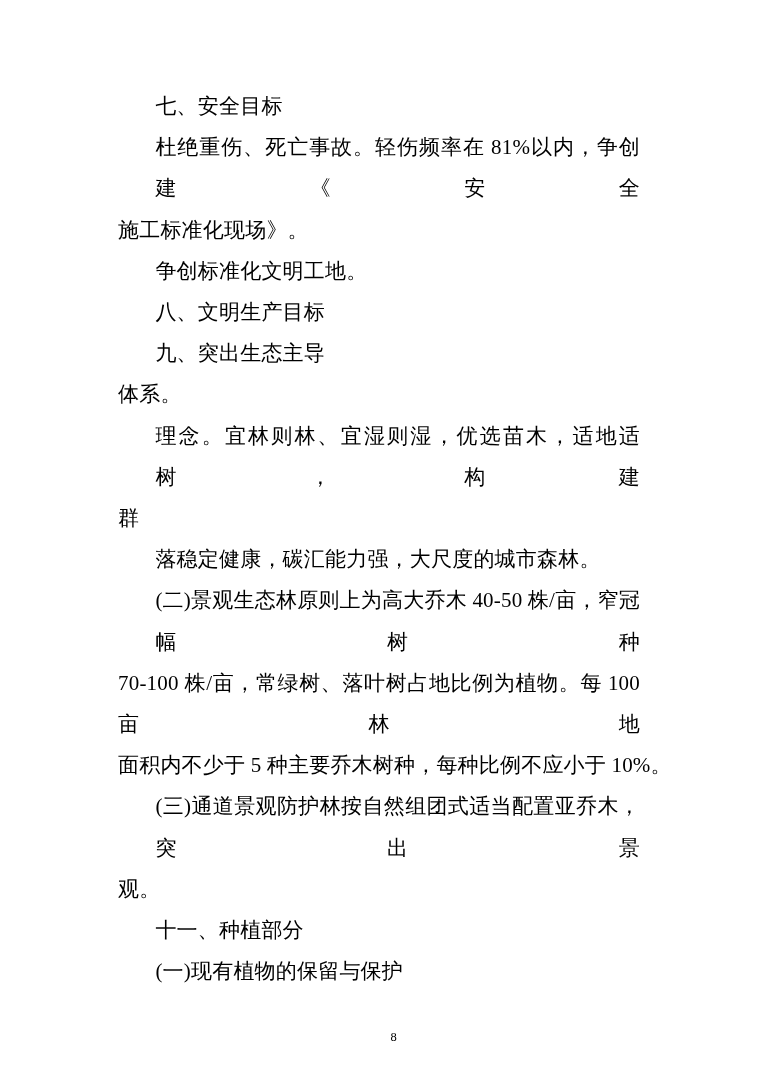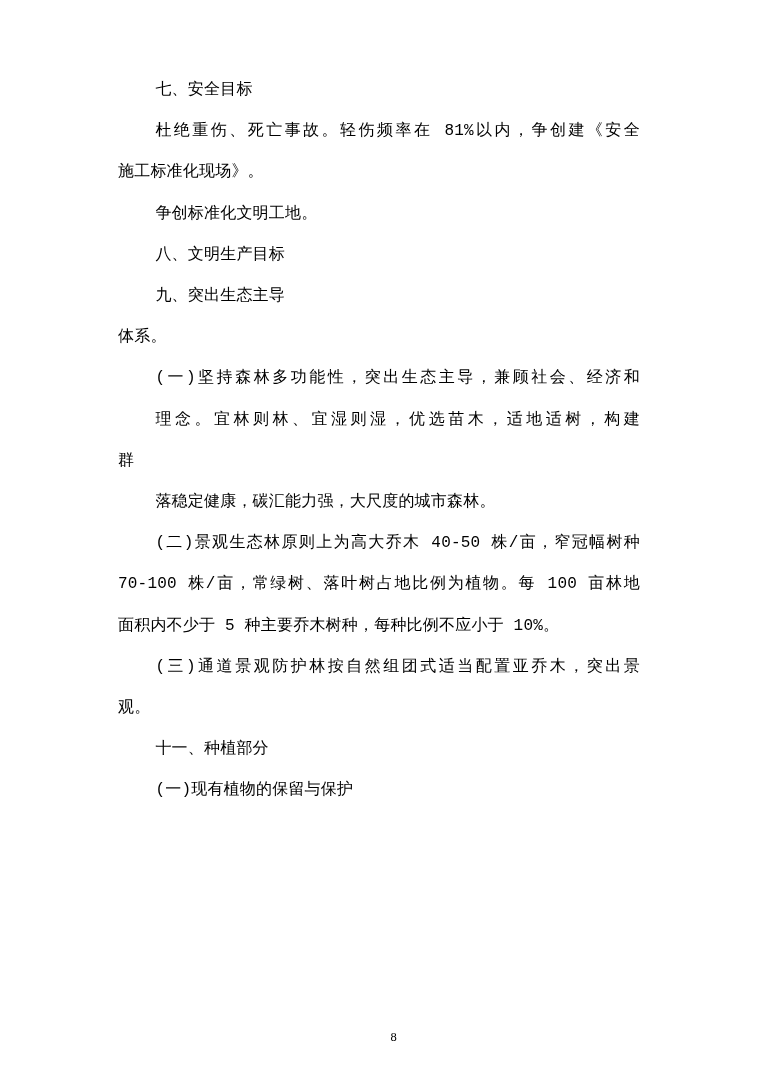--- a/index.html
+++ b/index.html
@@ -12,26 +12,25 @@
     width: 761px;
     height: 1077px;
     background: #ffffff;
     color: #000000;
     font-family: "Liberation Serif", "DejaVu Serif", serif;
     overflow: hidden;
   }
   .content {
     position: absolute;
     left: 118px;
-    top: 70px;
+    top: 86px;
     width: 522px;
-    font-size: 16px;
+    font-size: 21px;
     line-height: 41.2px;
     letter-spacing: 0.2px;
-    font-family: Liberation Mono, monospace;
   }
   .ln {
     white-space: nowrap;
     text-align: left;
   }
   .ln.indent {
     padding-left: 37.4px; 
   }
   .ln.justify {
     white-space: normal;
@@ -55,21 +54,20 @@
 
 <div class="page">
   <div class="content">
     <div class="ln indent">七、安全目标</div>
     <div class="ln indent justify">杜绝重伤、死亡事故。轻伤频率在 81%以内，争创建《安全</div>
     <div class="ln">施工标准化现场》。</div>
     <div class="ln indent">争创标准化文明工地。</div>
     <div class="ln indent">八、文明生产目标</div>
     <div class="ln indent">九、突出生态主导</div>
     <div class="ln">体系。</div>
-    <div class="ln indent justify">(一)坚持森林多功能性，突出生态主导，兼顾社会、经济和</div>
     <div class="ln indent justify">理念。宜林则林、宜湿则湿，优选苗木，适地适树，构建</div>
     <div class="ln">群</div>
     <div class="ln indent">落稳定健康，碳汇能力强，大尺度的城市森林。</div>
     <div class="ln indent justify">(二)景观生态林原则上为高大乔木 40-50 株/亩，窄冠幅树种</div>
     <div class="ln justify">70-100 株/亩，常绿树、落叶树占地比例为植物。每 100 亩林地</div>
     <div class="ln">面积内不少于 5 种主要乔木树种，每种比例不应小于 10%。</div>
     <div class="ln indent justify">(三)通道景观防护林按自然组团式适当配置亚乔木，突出景</div>
     <div class="ln">观。</div>
     <div class="ln indent">十一、种植部分</div>
     <div class="ln indent">(一)现有植物的保留与保护</div>

